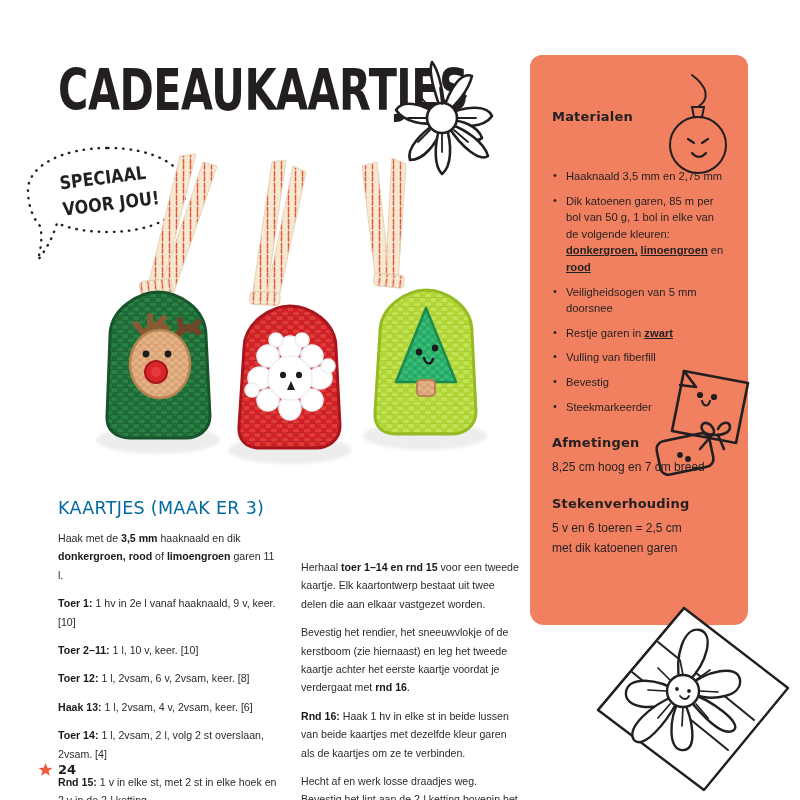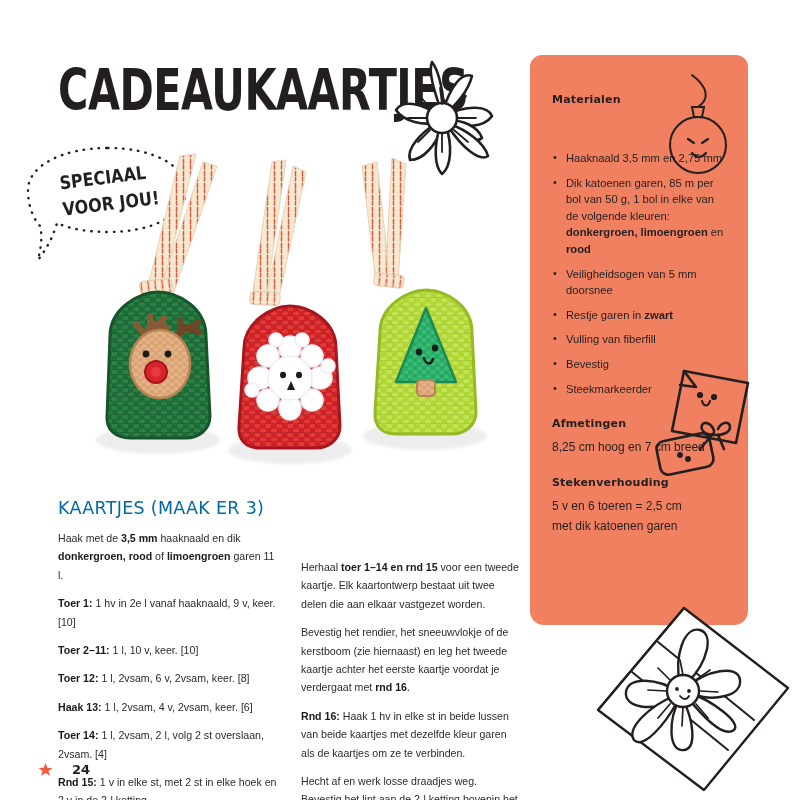--- a/index.html
+++ b/index.html
@@ -83,40 +83,41 @@
     width: 218px;
     height: 570px;
     background: #f08060;
     border-radius: 12px 12px 14px 14px;
     padding: 38px 22px 20px 22px;
     color: #231f20;
   }
   .panel-h {
     font-family: "DejaVu Sans", sans-serif;
     font-weight: 700;
-    font-size: 11px;
+    font-size: 13px;
     letter-spacing: 0.2px;
     margin-bottom: 9px;
+    margin-top: 16px;
   }
   .mat-list { list-style: none; margin-top: 44px; }
   .mat-list li {
     position: relative;
     padding-left: 14px;
     font-size: 11.2px;
     line-height: 16.6px;
     margin-bottom: 8px;
   }
   .mat-list li::before {
     content: "\2022";
     position: absolute;
     left: 1px;
     top: -1px;
     font-size: 11px;
   }
-  .mat-list b { font-weight: 700; }
+  .mat-list b { font-weight: 700; text-decoration: underline; }
 
   .panel-block { margin-top: 20px; }
   .panel-block p {
     font-size: 12px;
     line-height: 16.6px;
     margin-top: 4px;
   }
 
   
   .ornament-art {
@@ -176,21 +177,21 @@
   .col p b { font-weight: 700; color: #1a1a1a; }
   .col.right { padding-top: 29px; }
 
   
   .page-num {
     position: absolute;
     left: 38px;
     top: 762px;
     display: flex;
     align-items: center;
-    gap: 19px;
+    gap: 5px;
   }
   .star {
     width: 15px; height: 15px;
     color: #ef5b3c;
   }
   .page-num-label {
     font-family: "DejaVu Sans", sans-serif;
     font-weight: 700;
     font-size: 13px;
     color: #231f20;

